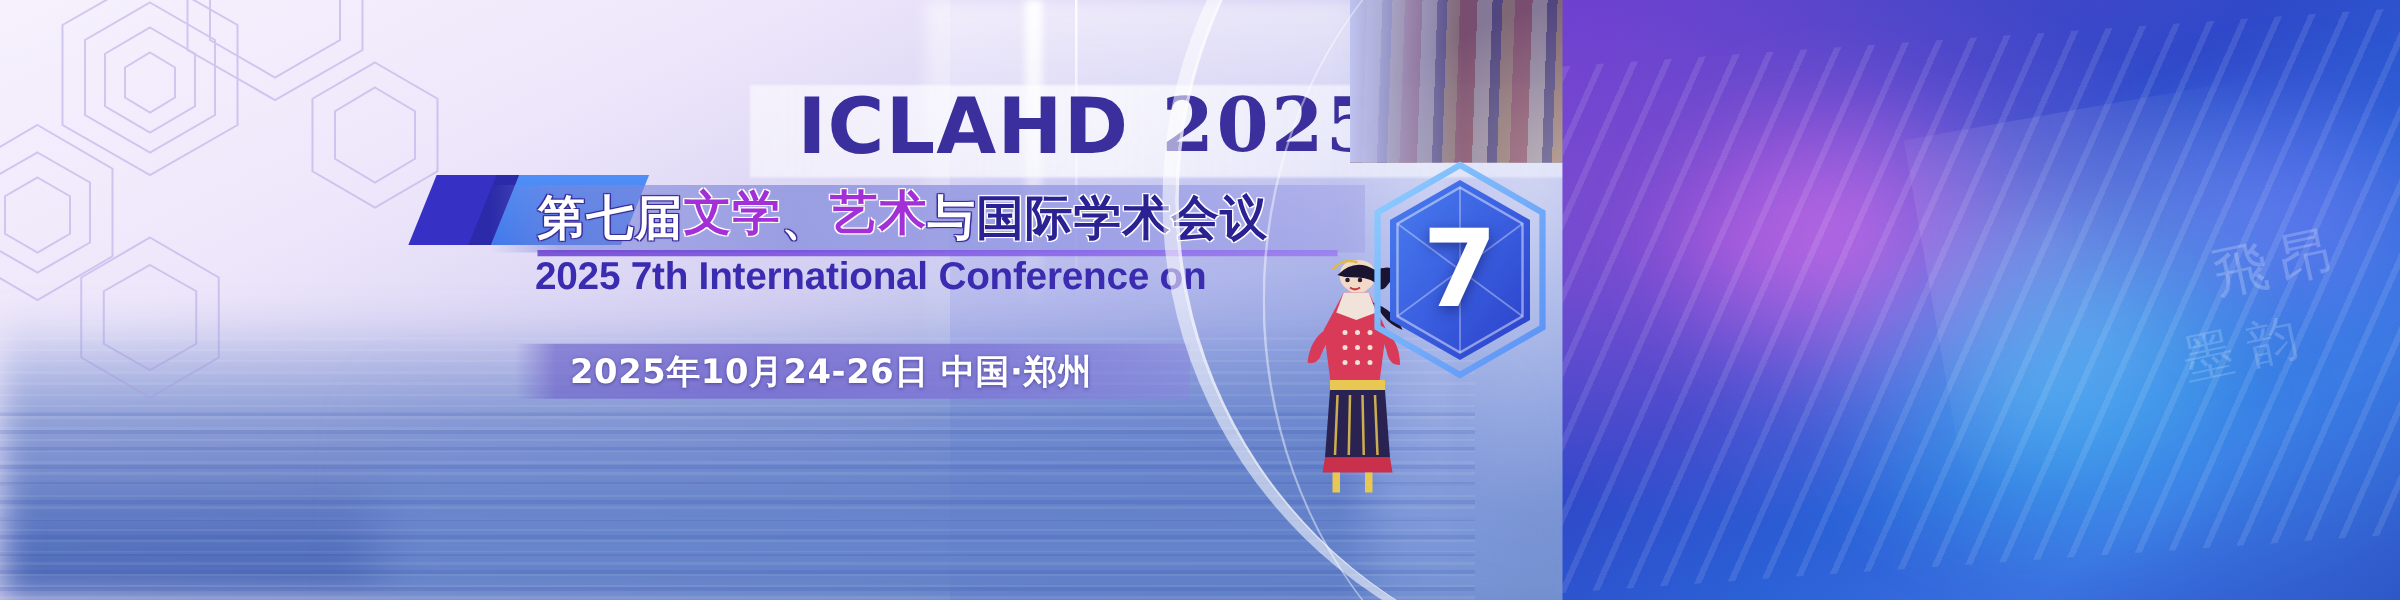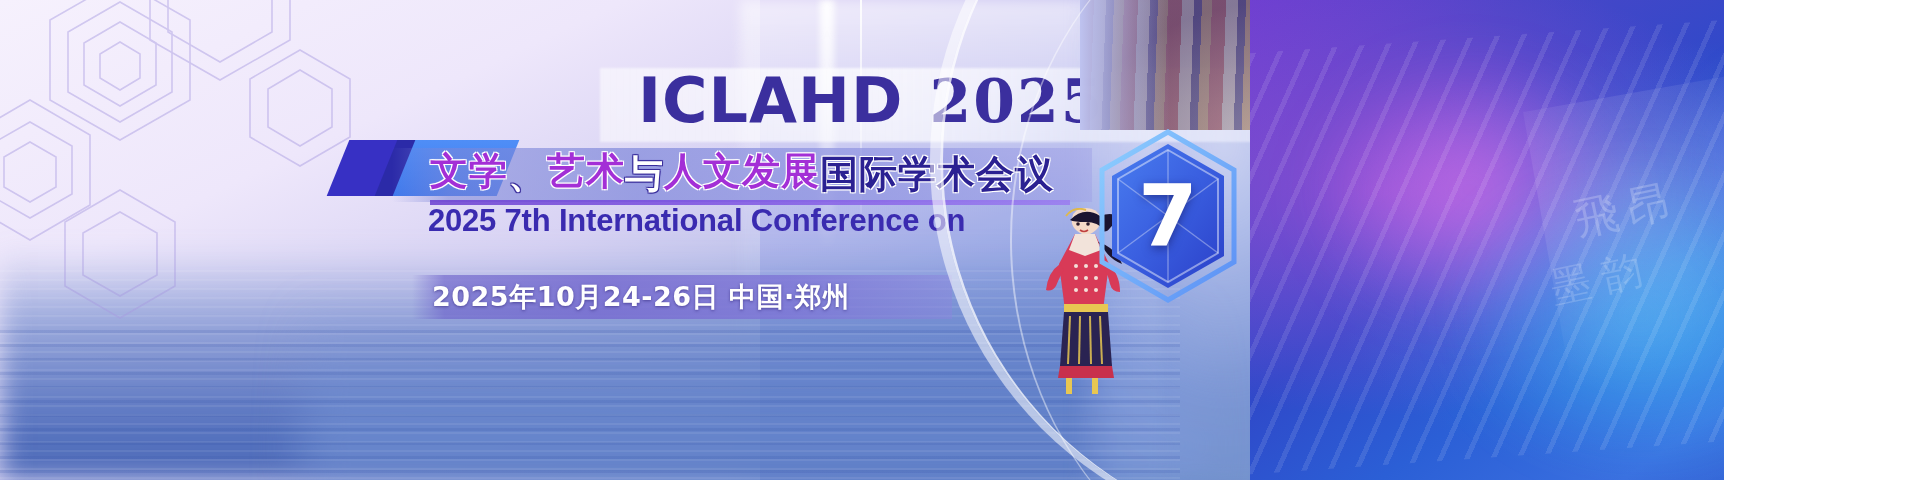--- a/index.html
+++ b/index.html
@@ -1,19 +1,19 @@
 <!DOCTYPE html>
 <html><head>
 <meta charset="utf-8">
 <style>
   html,body{margin:0;padding:0;background:#fff;}
   body{font-family:"Liberation Sans","DejaVu Sans",sans-serif;}
 
   #banner{
-    position:relative;width:1724px;height:480px;overflow:hidden;
+    position:relative;width:1920px;height:480px;overflow:hidden;
     background:
       linear-gradient(160deg,#f2ecfb 0%,#ece4fa 14%,#ddd4f6 26%,#c3c0ef 38%,
                       #a9aee8 48%,#8c9ee0 58%,#7b93d8 66%,#6f8ccf 74%,
                       #6f8fcb 82%,#7a97cd 90%,#8fa6d4 100%);
   }
 
   
   .wash{position:absolute;pointer-events:none;}
   .wash-a{left:0;top:0;width:760px;height:480px;
     background:linear-gradient(155deg,#f6f1fd 0%,#eee7fb 35%,#d7d2f3 60%,#b9bfe9 80%,#9aaee0 100%);}
@@ -90,21 +90,21 @@
   
   .en-sub{position:absolute;left:428px;top:202px;width:700px;
     font-family:"Liberation Sans","DejaVu Sans",sans-serif;
     color:#3a2bb0;font-size:31px;font-weight:600;line-height:1.22;letter-spacing:-.2px;}
   .en-sub div{white-space:nowrap;}
 
   
   .date-bar{position:absolute;left:412px;top:275px;width:540px;height:44px;
     background:linear-gradient(90deg,rgba(106,92,200,.0) 0%,rgba(108,96,202,.62) 6%,
       rgba(118,106,208,.82) 35%,rgba(126,116,214,.78) 70%,rgba(140,132,222,.45) 100%);}
-  .date-text{position:absolute;left:432px;top:276px;height:42px;display:flex;align-items:center;
+  .date-text{position:absolute;left:456px;top:276px;height:42px;display:flex;align-items:center;
     color:#ffffff;font-size:27px;font-weight:700;white-space:nowrap;letter-spacing:.5px;
     font-family:"DejaVu Sans","Liberation Sans",sans-serif;
     text-shadow:0 1px 3px rgba(40,30,110,.55);}
 
   
   .badge{position:absolute;left:1088px;top:128px;width:160px;height:176px;}
   .badge .num{position:absolute;left:0;top:0;width:160px;height:176px;
     display:flex;align-items:center;justify-content:center;
     font-family:"DejaVu Sans","Liberation Sans",sans-serif;
     font-size:86px;font-weight:700;color:#ffffff;
@@ -212,25 +212,25 @@
   </div>
 
   <div class="chev" style="left:338px;top:140px;width:190px;height:58px;">
     <span class="chev-dark" style="left:0;top:0;"></span>
     <span class="chev-mid" style="left:48px;top:0;"></span>
     <span class="chev-blue" style="left:66px;top:0;"></span>
   </div>
 
   <div class="cn-bar"></div>
   <div class="cn-title">
+    <span class="w">第七届</span>
     <span class="p">文学</span>
     <span class="w">、</span>
     <span class="p">艺术</span>
     <span class="w">与</span>
-    <span class="p">人文发展</span>
     <span class="d">国际学术会议</span>
   </div>
   <div class="cn-underline"></div>
 
   <div class="en-sub">
     <div>2025 7th International Conference on</div>
   </div>
 
   <div class="date-bar"></div>
   <div class="date-text">2025年10月24-26日  中国·郑州</div>

